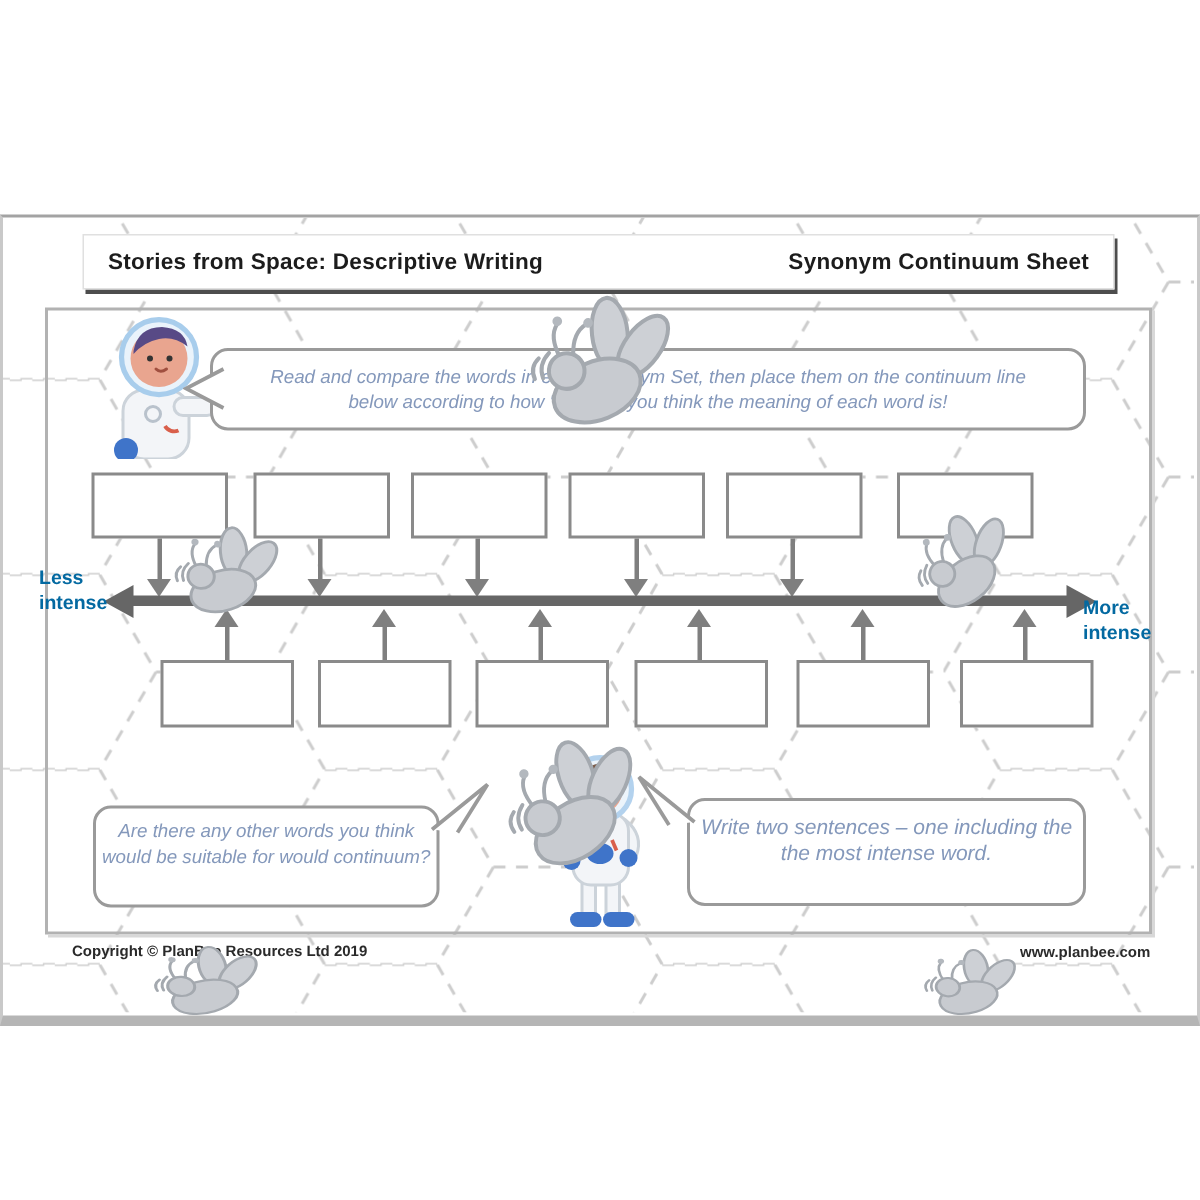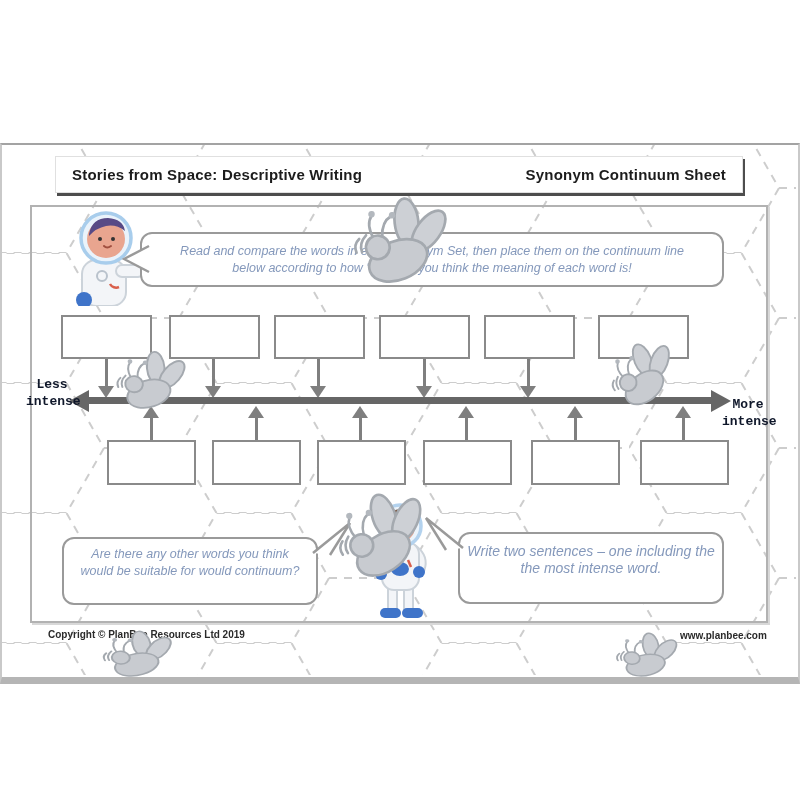--- a/index.html
+++ b/index.html
@@ -22,21 +22,21 @@
   
   .panel{position:absolute;left:30px;top:205px;width:738px;height:418px;
       border:2px solid #b2b2b2;box-shadow:2px 2px 0 #d8d8d8;background:transparent;}
 
   
   .bubble{position:absolute;background:#fff;border:2.5px solid #9a9a9a;border-radius:12px;
       color:#8498bb;font-style:italic;text-align:center;}
   .bubble .bl{display:block;white-space:nowrap;}
   .bubble-top{left:140px;top:232px;width:584px;height:55px;font-size:12.5px;line-height:17px;padding-top:9px;}
   .bubble-top .bold-word{font-weight:bold;font-style:italic;color:#3f6eb5;}
-  .bubble-left{left:62px;top:537px;width:256px;height:68px;font-size:12.5px;line-height:17px;padding-top:7px;}
+  .bubble-left{left:62px;top:537px;width:231px;height:68px;font-size:12.5px;line-height:17px;padding-top:7px;}
   .bubble-right{left:458px;top:532px;width:266px;height:72px;font-size:14px;line-height:17px;padding-top:9px;}
   .tail{position:absolute;}
 
   
   .syn-box{position:absolute;width:91px;height:44px;background:#fff;border:2px solid #8a8a8a;}
   .syn-box.bottom{width:89px;height:45px;}
 
   
   .arr-line{position:absolute;width:3px;background:#7f7f7f;}
   .arr-head-down{position:absolute;width:0;height:0;border-left:8px solid transparent;
@@ -44,22 +44,22 @@
   .arr-head-up{position:absolute;width:0;height:0;border-left:8px solid transparent;
       border-right:8px solid transparent;border-bottom:12px solid #7f7f7f;}
 
   
   .cont-bar{position:absolute;left:88px;top:397px;width:624px;height:7px;background:#666;}
   .cont-head-left{position:absolute;left:69px;top:390px;width:0;height:0;
       border-top:11px solid transparent;border-bottom:11px solid transparent;border-right:20px solid #666;}
   .cont-head-right{position:absolute;left:711px;top:390px;width:0;height:0;
       border-top:11px solid transparent;border-bottom:11px solid transparent;border-left:20px solid #666;}
 
-  .intense-label{position:absolute;width:52px;text-align:center;font-weight:bold;
-      font-size:13px;line-height:17px;color:#0f172a;font-family:Liberation Mono, monospace;}
+  .intense-label{position:absolute;width:52px;text-align:left;font-weight:bold;
+      font-size:13px;line-height:17px;color:#0369a1;}
 
   .footer-text{position:absolute;font-weight:bold;font-size:10px;color:#2a2a2a;}
 
   .beesvg{position:absolute;}
 </style>
 </head>
 <body>
 
 <div class="page">
 

